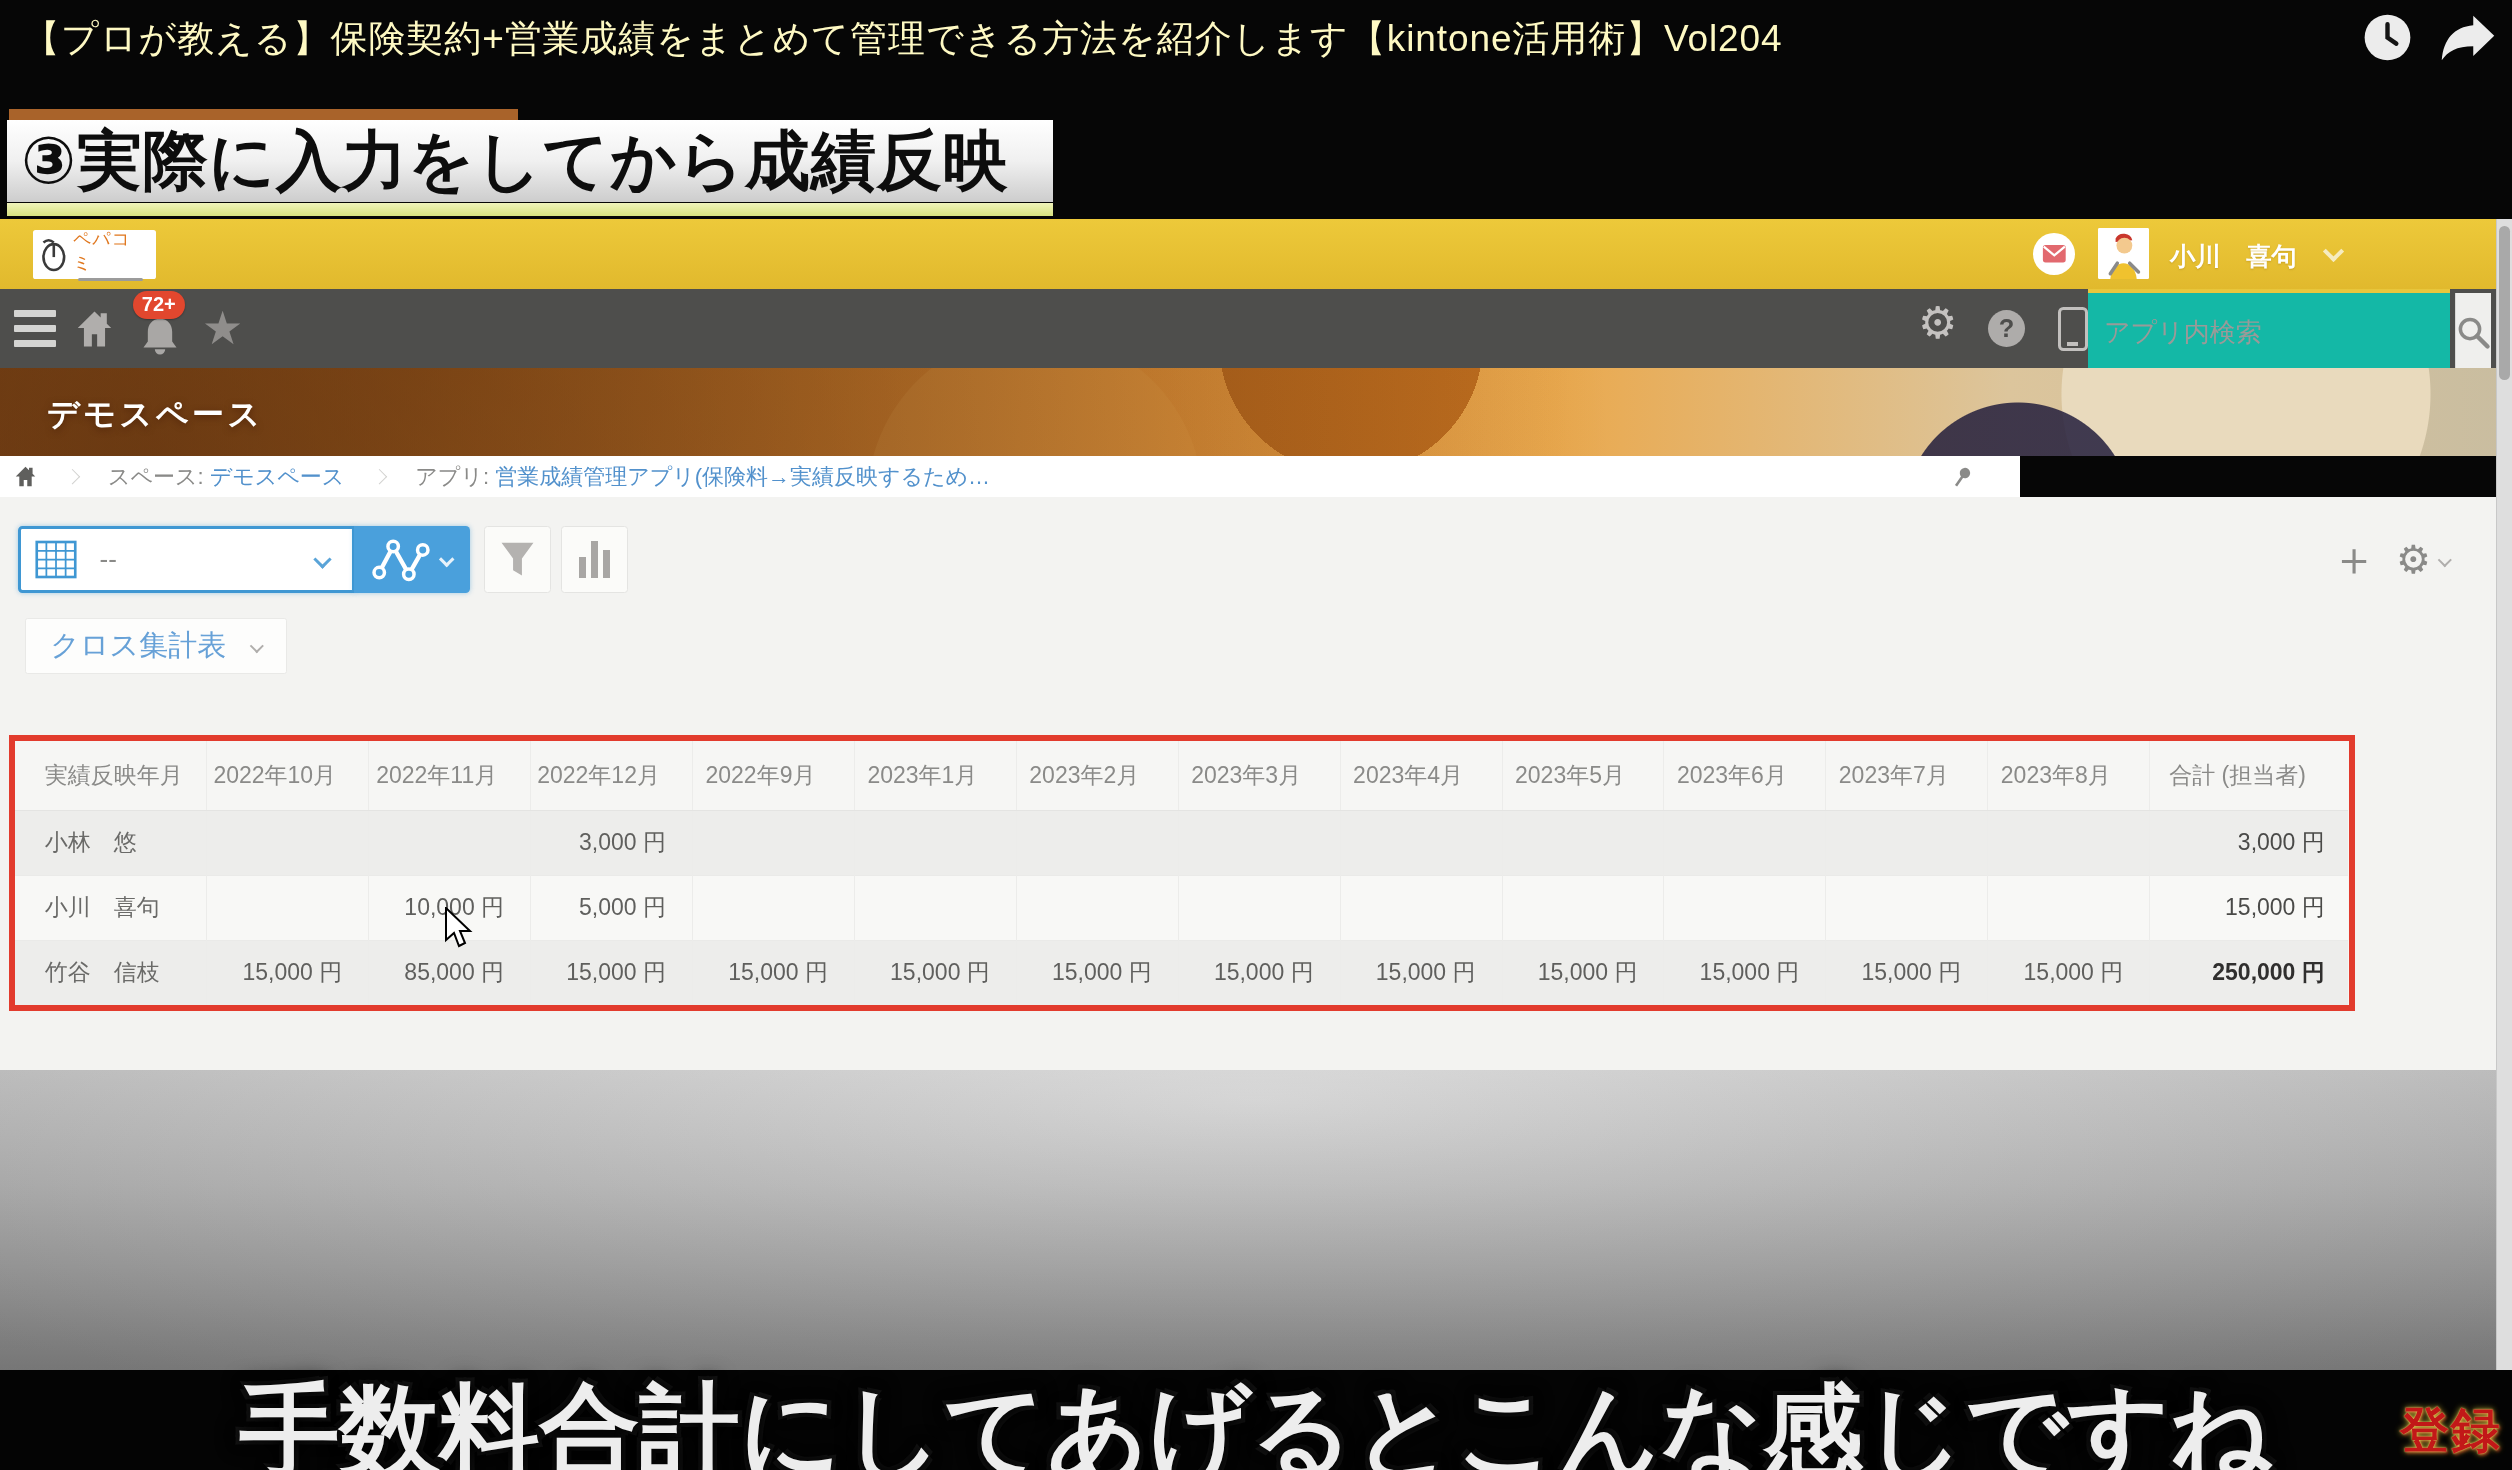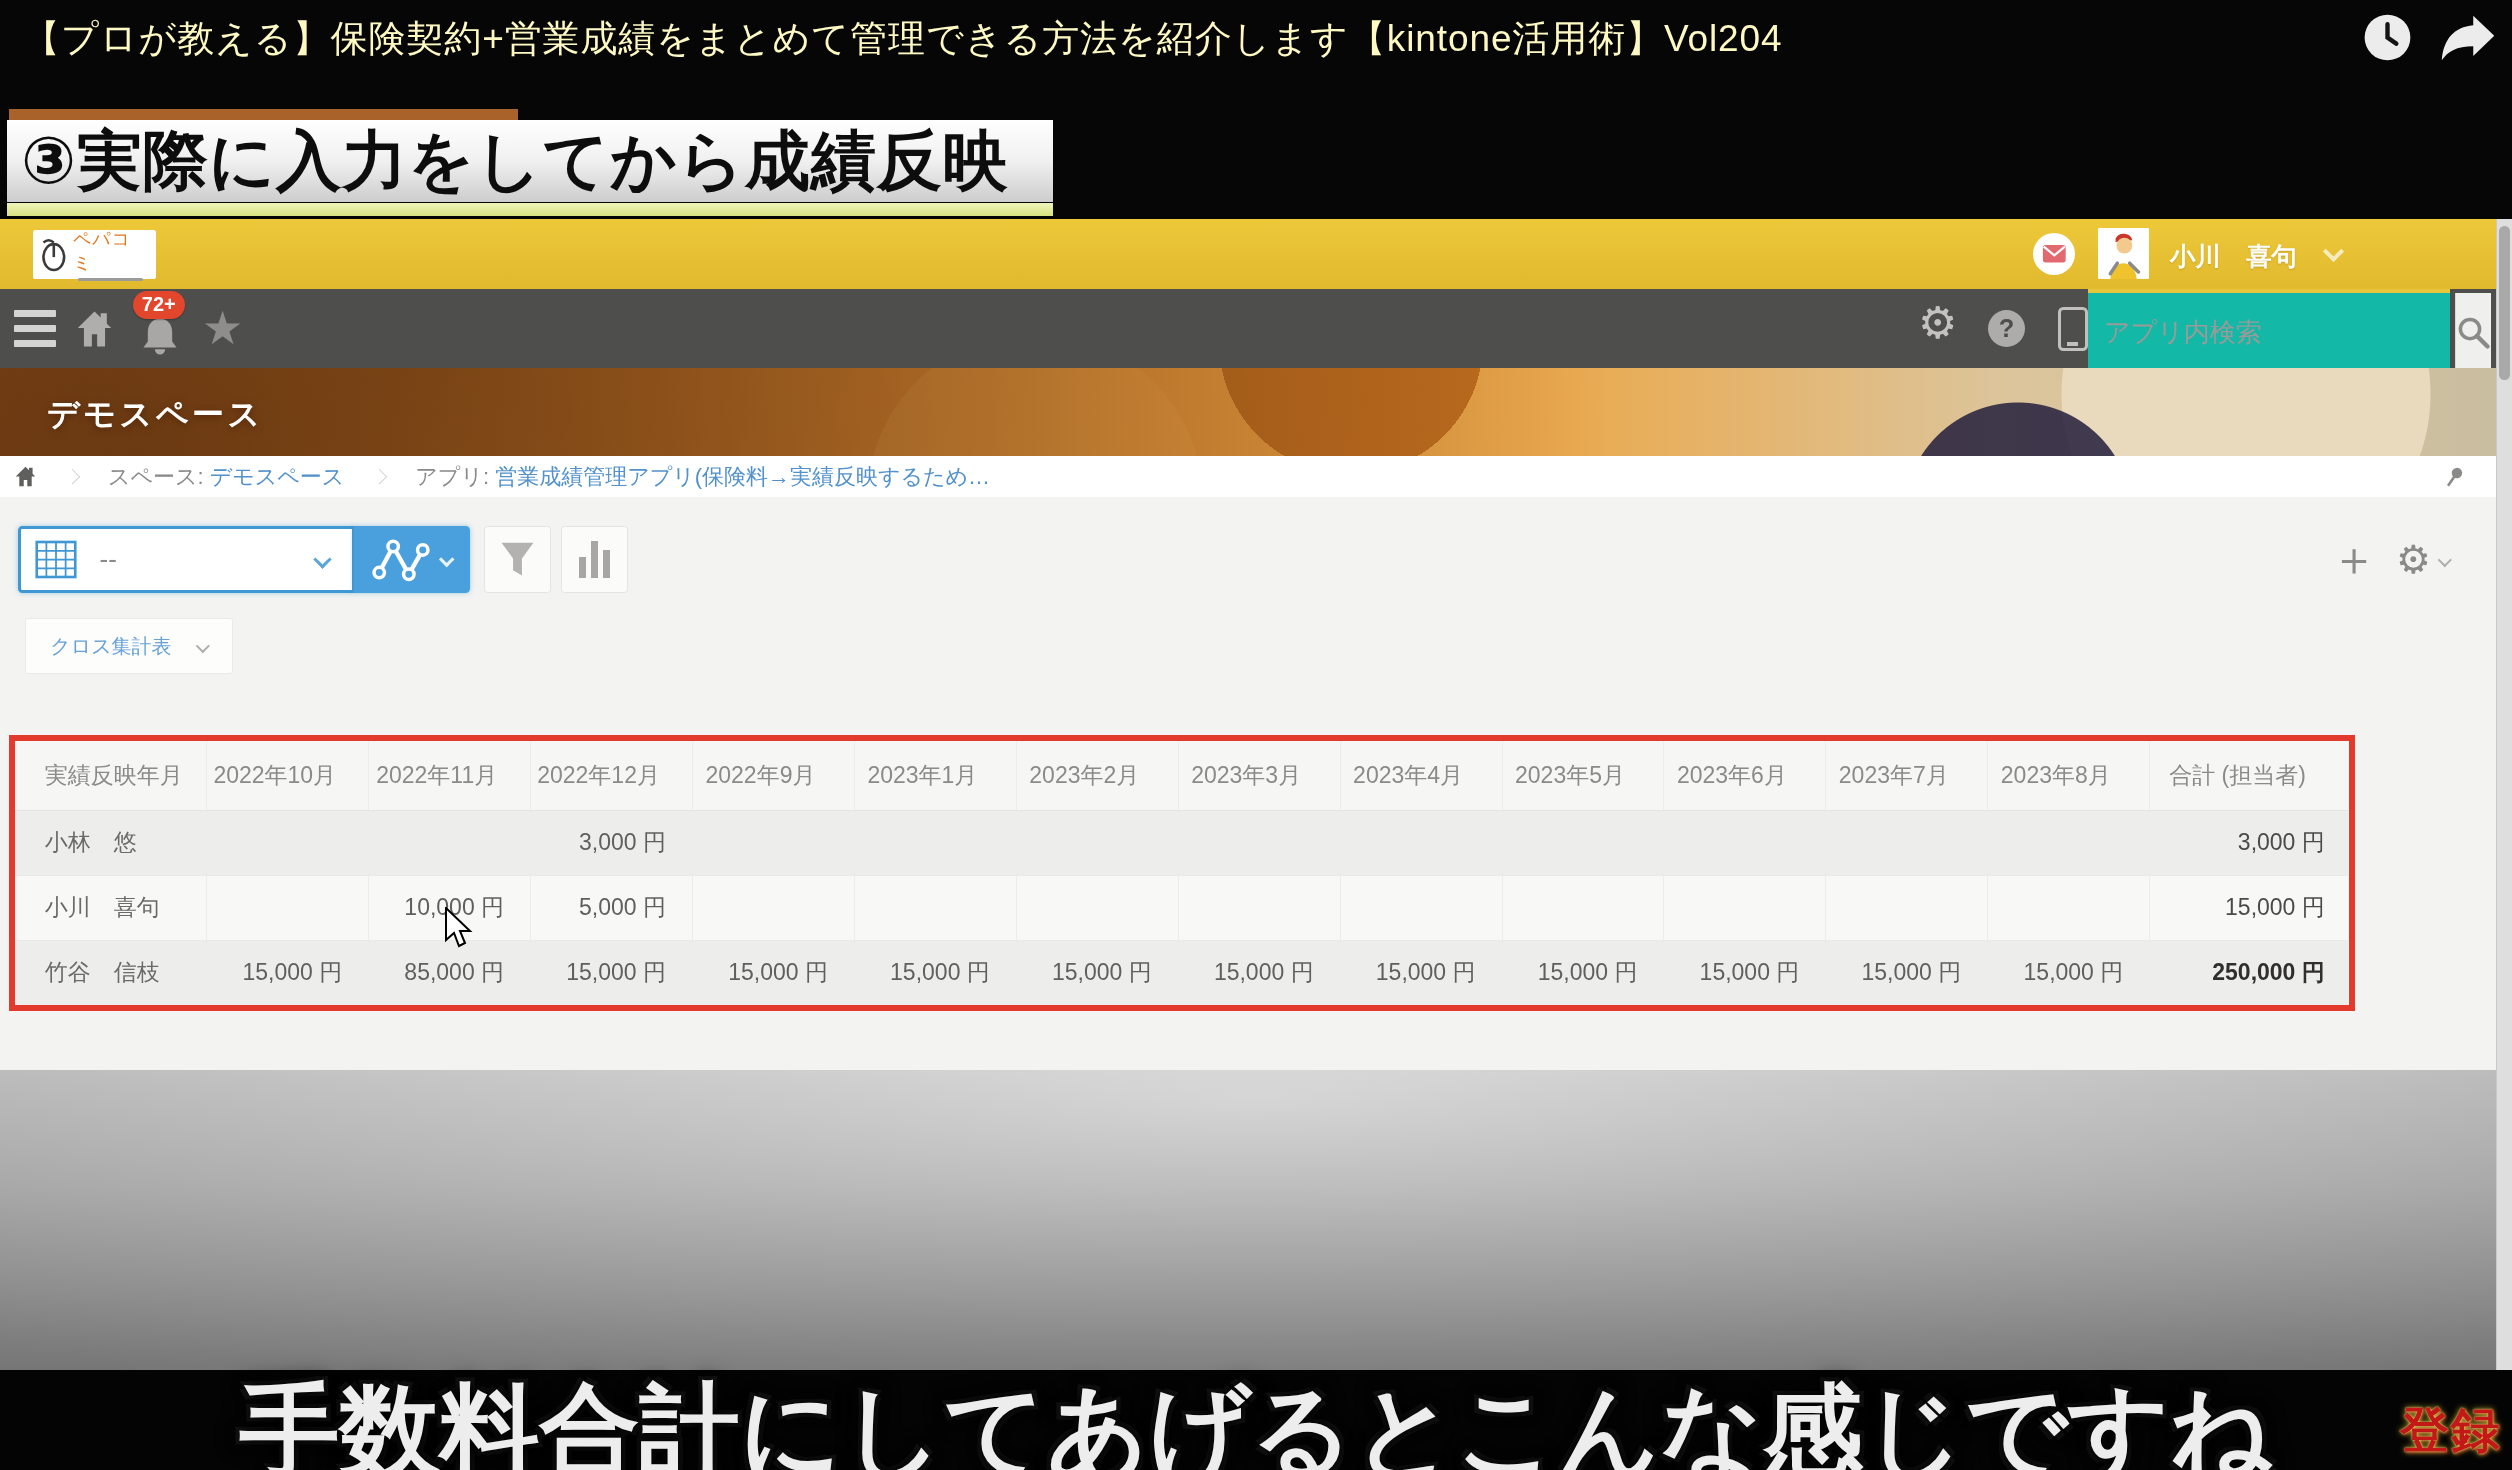--- a/index.html
+++ b/index.html
@@ -51,21 +51,21 @@
     radial-gradient(circle at 140px 105px, rgba(70,35,10,.6), rgba(70,35,10,0) 62%),
     radial-gradient(circle at 421px -26px, rgba(130,65,18,.55), rgba(130,65,18,0) 55%),
     radial-gradient(circle at 1035px 132px, #f2a544 0 167px, rgba(0,0,0,0) 168px),
     radial-gradient(circle at 1351px -26px, #c06f1f 0 132px, rgba(0,0,0,0) 132px),
     radial-gradient(circle at 2018px 149px, rgba(35,30,60,.85) 0 114px, rgba(35,30,60,0) 115px),
     radial-gradient(circle at 2246px 26px, #e9dabd 0 184px, rgba(0,0,0,0) 185px),
     linear-gradient(90deg,#a96322 0%,#d9892e 18%,#ef9d3c 45%,#eaa94e 62%,#dcc59c 80%,#c9bda0 100%)}
   .cover-title{position:absolute;left:47px;top:24.6px;font-size:32px;font-weight:bold;color:#fff;letter-spacing:3.5px;text-shadow:0 1.8px 7px rgba(60,20,0,.55)}
 
   
-  .breadcrumb{position:absolute;left:0;top:456px;width:2512px;height:41px;background:#fff;display:flex;align-items:center;font-size:22px;gap:17.5px;padding-left:14px}
+  .breadcrumb{position:absolute;left:0;top:456px;width:2020px;height:41px;background:#fff;display:flex;align-items:center;font-size:22px;gap:17.5px;padding-left:14px}
   .crumb-sep{width:11.4px;height:11.4px;border-right:1.8px solid #d2d2d0;border-bottom:1.8px solid #d2d2d0;transform:rotate(-45deg);margin:0 12.3px}
   .crumb-prefix{color:#8a8a88}
   .crumb-link{color:#5291cc}
   .pin-ic{position:absolute;right:47px;top:8.8px}
 
   
   .content{position:absolute;left:0;top:497px;width:2512px;height:573px;background:#f3f3f1}
   .view-select{position:absolute;left:17.5px;top:29px;width:337px;height:67px;background:#fff;border:3.5px solid #3f97d3;border-radius:4.4px 0 0 4.4px;display:flex;align-items:center;box-shadow:0 0 5.3px rgba(63,151,211,.45)}
   .view-label{margin-left:23px;color:#8a8a88;font-size:26px;flex:1}
   .blue-chev{width:13px;height:13px;border-right:3.5px solid #5aa4d8;border-bottom:3.5px solid #5aa4d8;transform:rotate(45deg);margin-right:23px}
@@ -73,21 +73,21 @@
   .white-chev{width:11.4px;height:11.4px;border-right:3.5px solid #e8f2fa;border-bottom:3.5px solid #e8f2fa;transform:rotate(45deg)}
   .tool-btn{position:absolute;top:29px;width:67px;height:67px;background:#fbfbf9;border:0.9px solid #e4e4e2;border-radius:3.5px;display:grid;place-items:center}
   .filter-btn{left:484px}
   .bars-btn{left:561px}
   .bars-ic{display:flex;align-items:flex-end;gap:5.3px;height:37px}
   .bars-ic i{width:7px;background:#a8a6a4;display:block}
   .plus-btn{position:absolute;left:2326px;top:29px;width:56px;height:67px;display:grid;place-items:center;font-size:47px;color:#8a8a88;font-weight:300}
   .gear-btn{position:absolute;left:2396px;top:29px;height:67px;display:flex;align-items:center;gap:8.8px;color:#8a8a88}
   .gear-glyph{font-size:39px;line-height:1}
   .gray-chev{width:9.6px;height:9.6px;border-right:2.6px solid #b0aeac;border-bottom:2.6px solid #b0aeac;transform:rotate(45deg)}
-  .agg-btn{position:absolute;left:24.6px;top:121px;height:56px;padding:0 24.6px;background:#fdfdfc;border:0.9px solid #e9e9e7;border-radius:2.6px;display:flex;align-items:center;gap:26px;font-size:20px;color:#67a1d7}
+  .agg-btn{position:absolute;left:24.6px;top:121px;height:56px;padding:0 24.6px;background:#fdfdfc;border:0.9px solid #e9e9e7;border-radius:2.6px;display:flex;align-items:center;gap:26px;font-size:29px;color:#67a1d7}
 
   
   .table-wrap{position:absolute;left:8.8px;top:238px;width:2346px;border:6.1px solid #e23b2d;background:#f6f6f4}
   table{width:2333px;table-layout:fixed;border-collapse:collapse}
   th,td{font-size:23px;font-weight:400;white-space:nowrap;overflow:hidden}
   thead th{height:69px;color:#8a8a88;background:#f6f6f4;padding-right:26px;border-bottom:0.9px solid #e4e4e2;border-left:0.9px solid #ececea}
   thead th:first-child{text-align:left;padding-left:30px;width:192px;border-left:none}
   thead th:last-child{width:198px;padding-right:23px}
   tbody td{height:65px;color:#5f5f5d;text-align:right;padding-right:26px;border-top:0.9px solid #eaeae8;border-left:0.9px solid #ececea}
   tbody td:first-child{text-align:left;padding-left:30px;border-left:none;color:#6a6a68}

